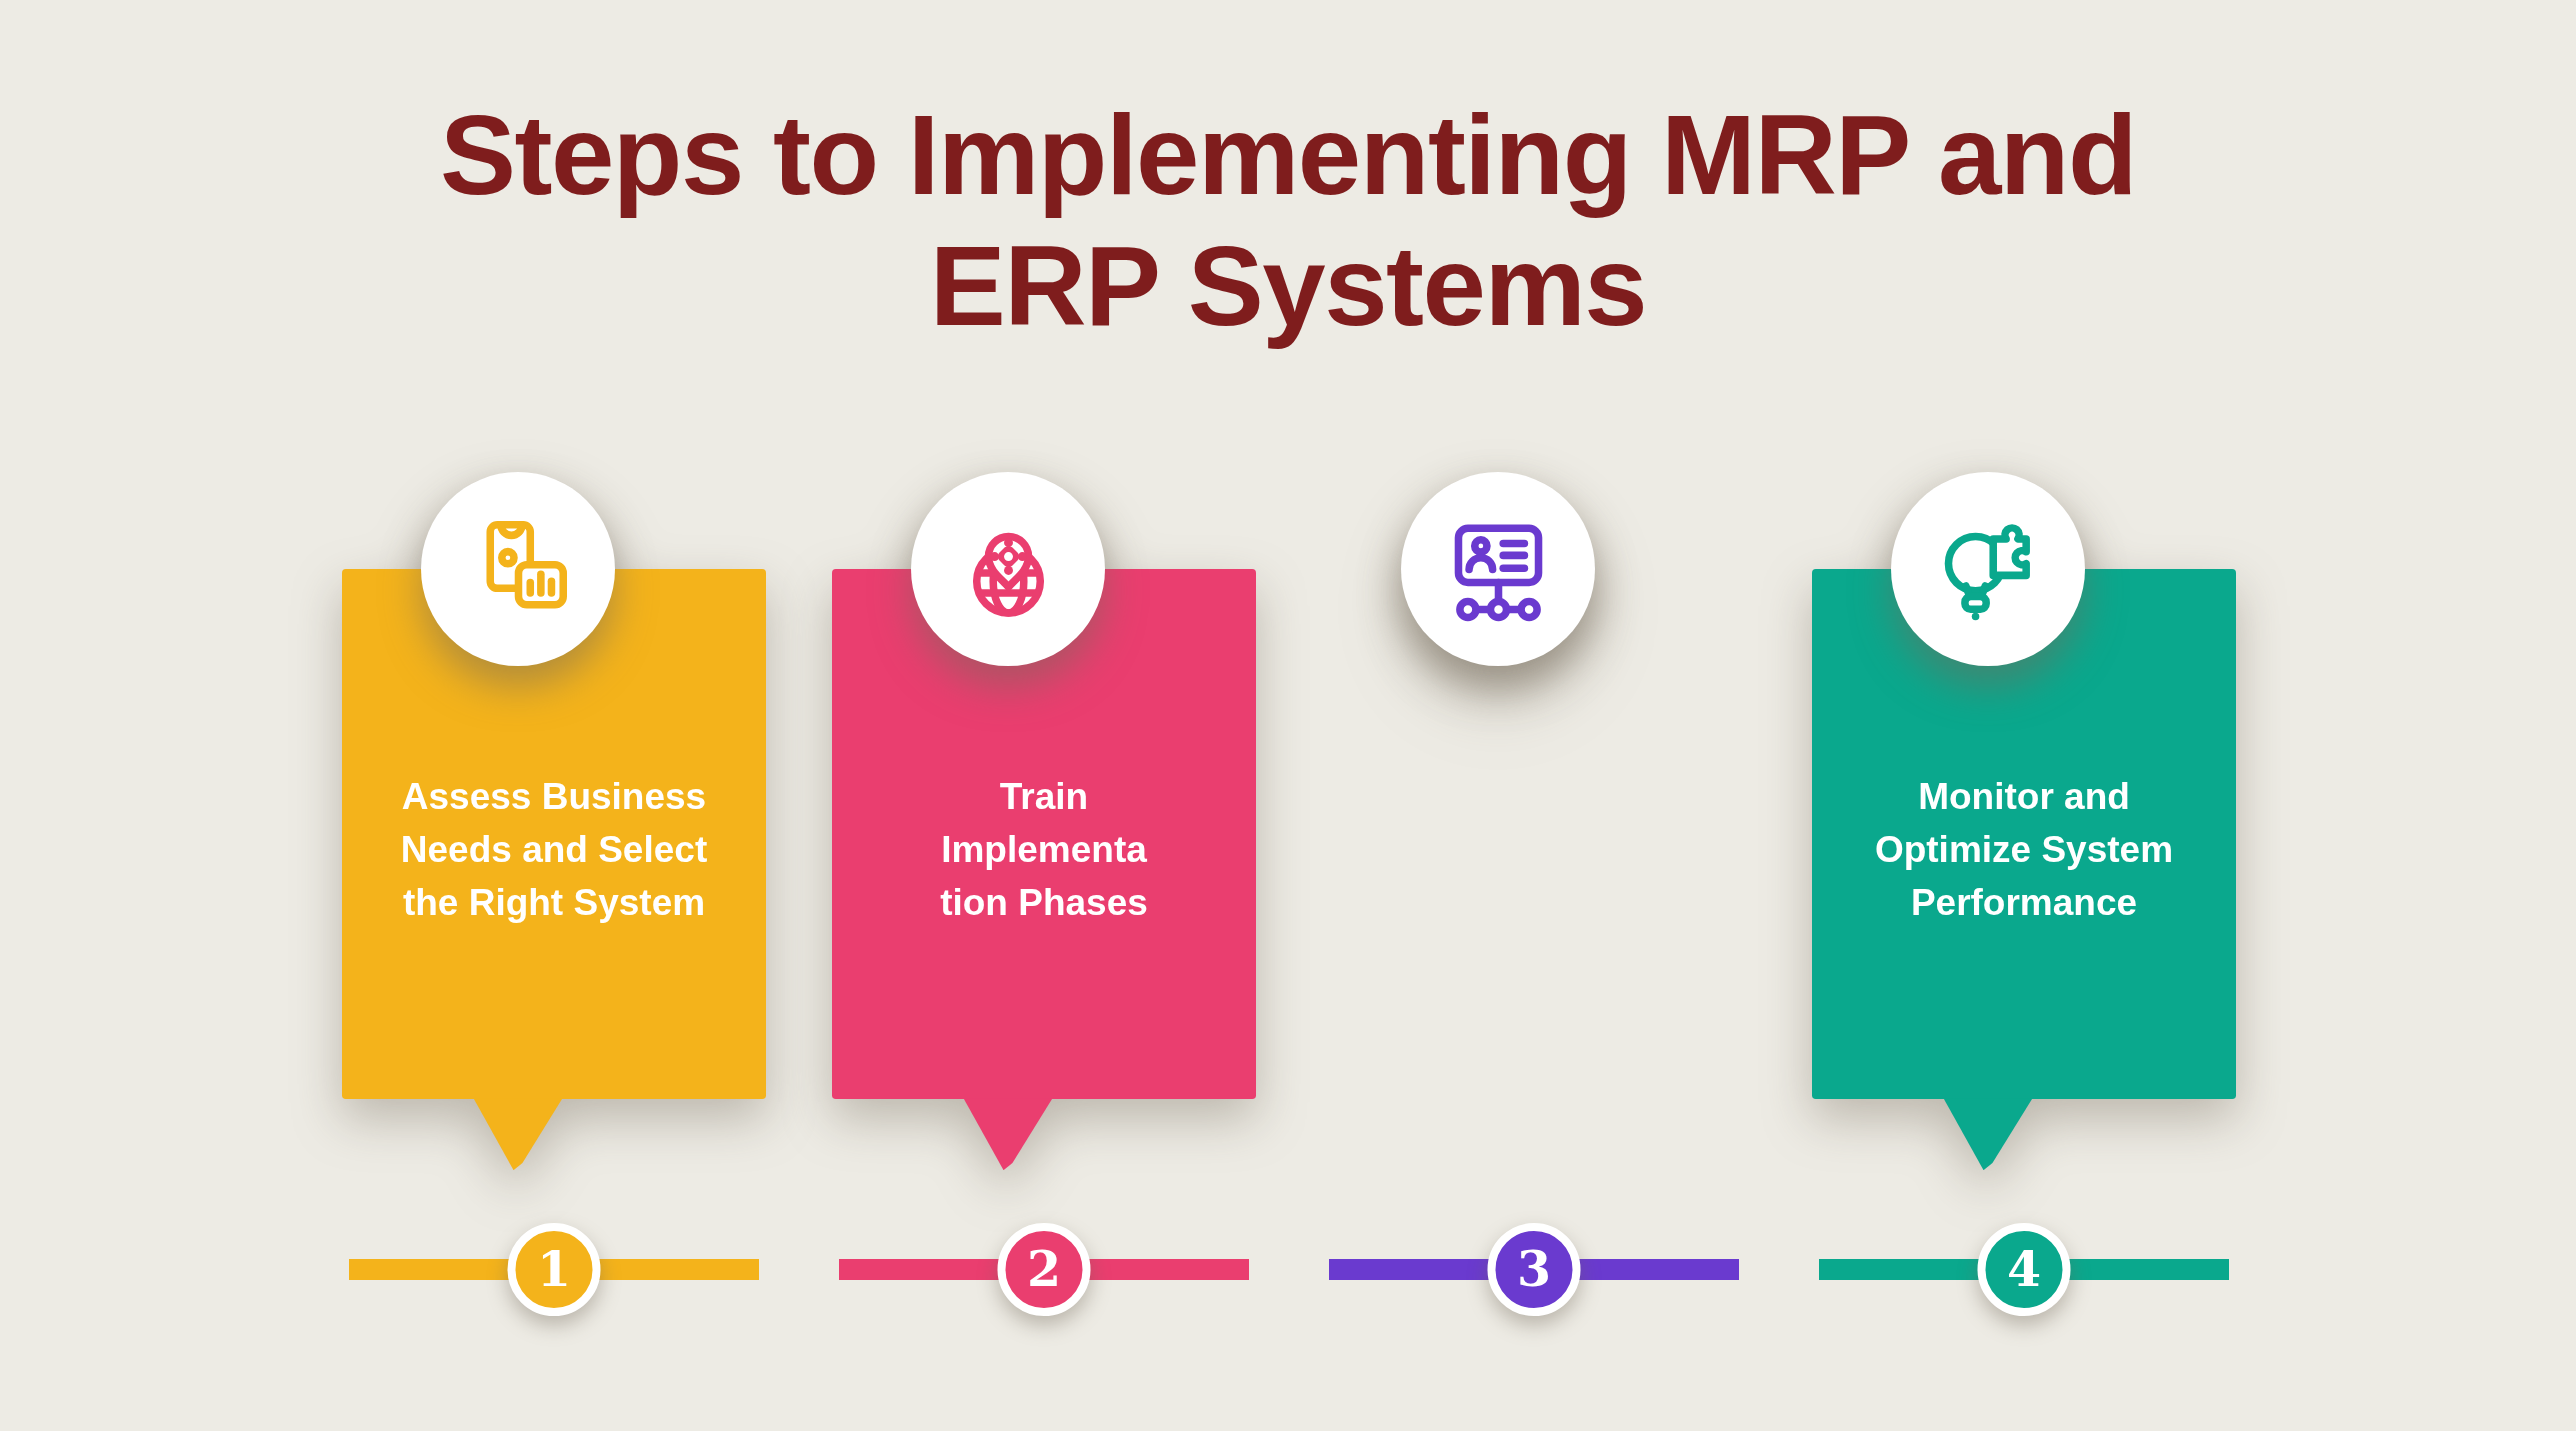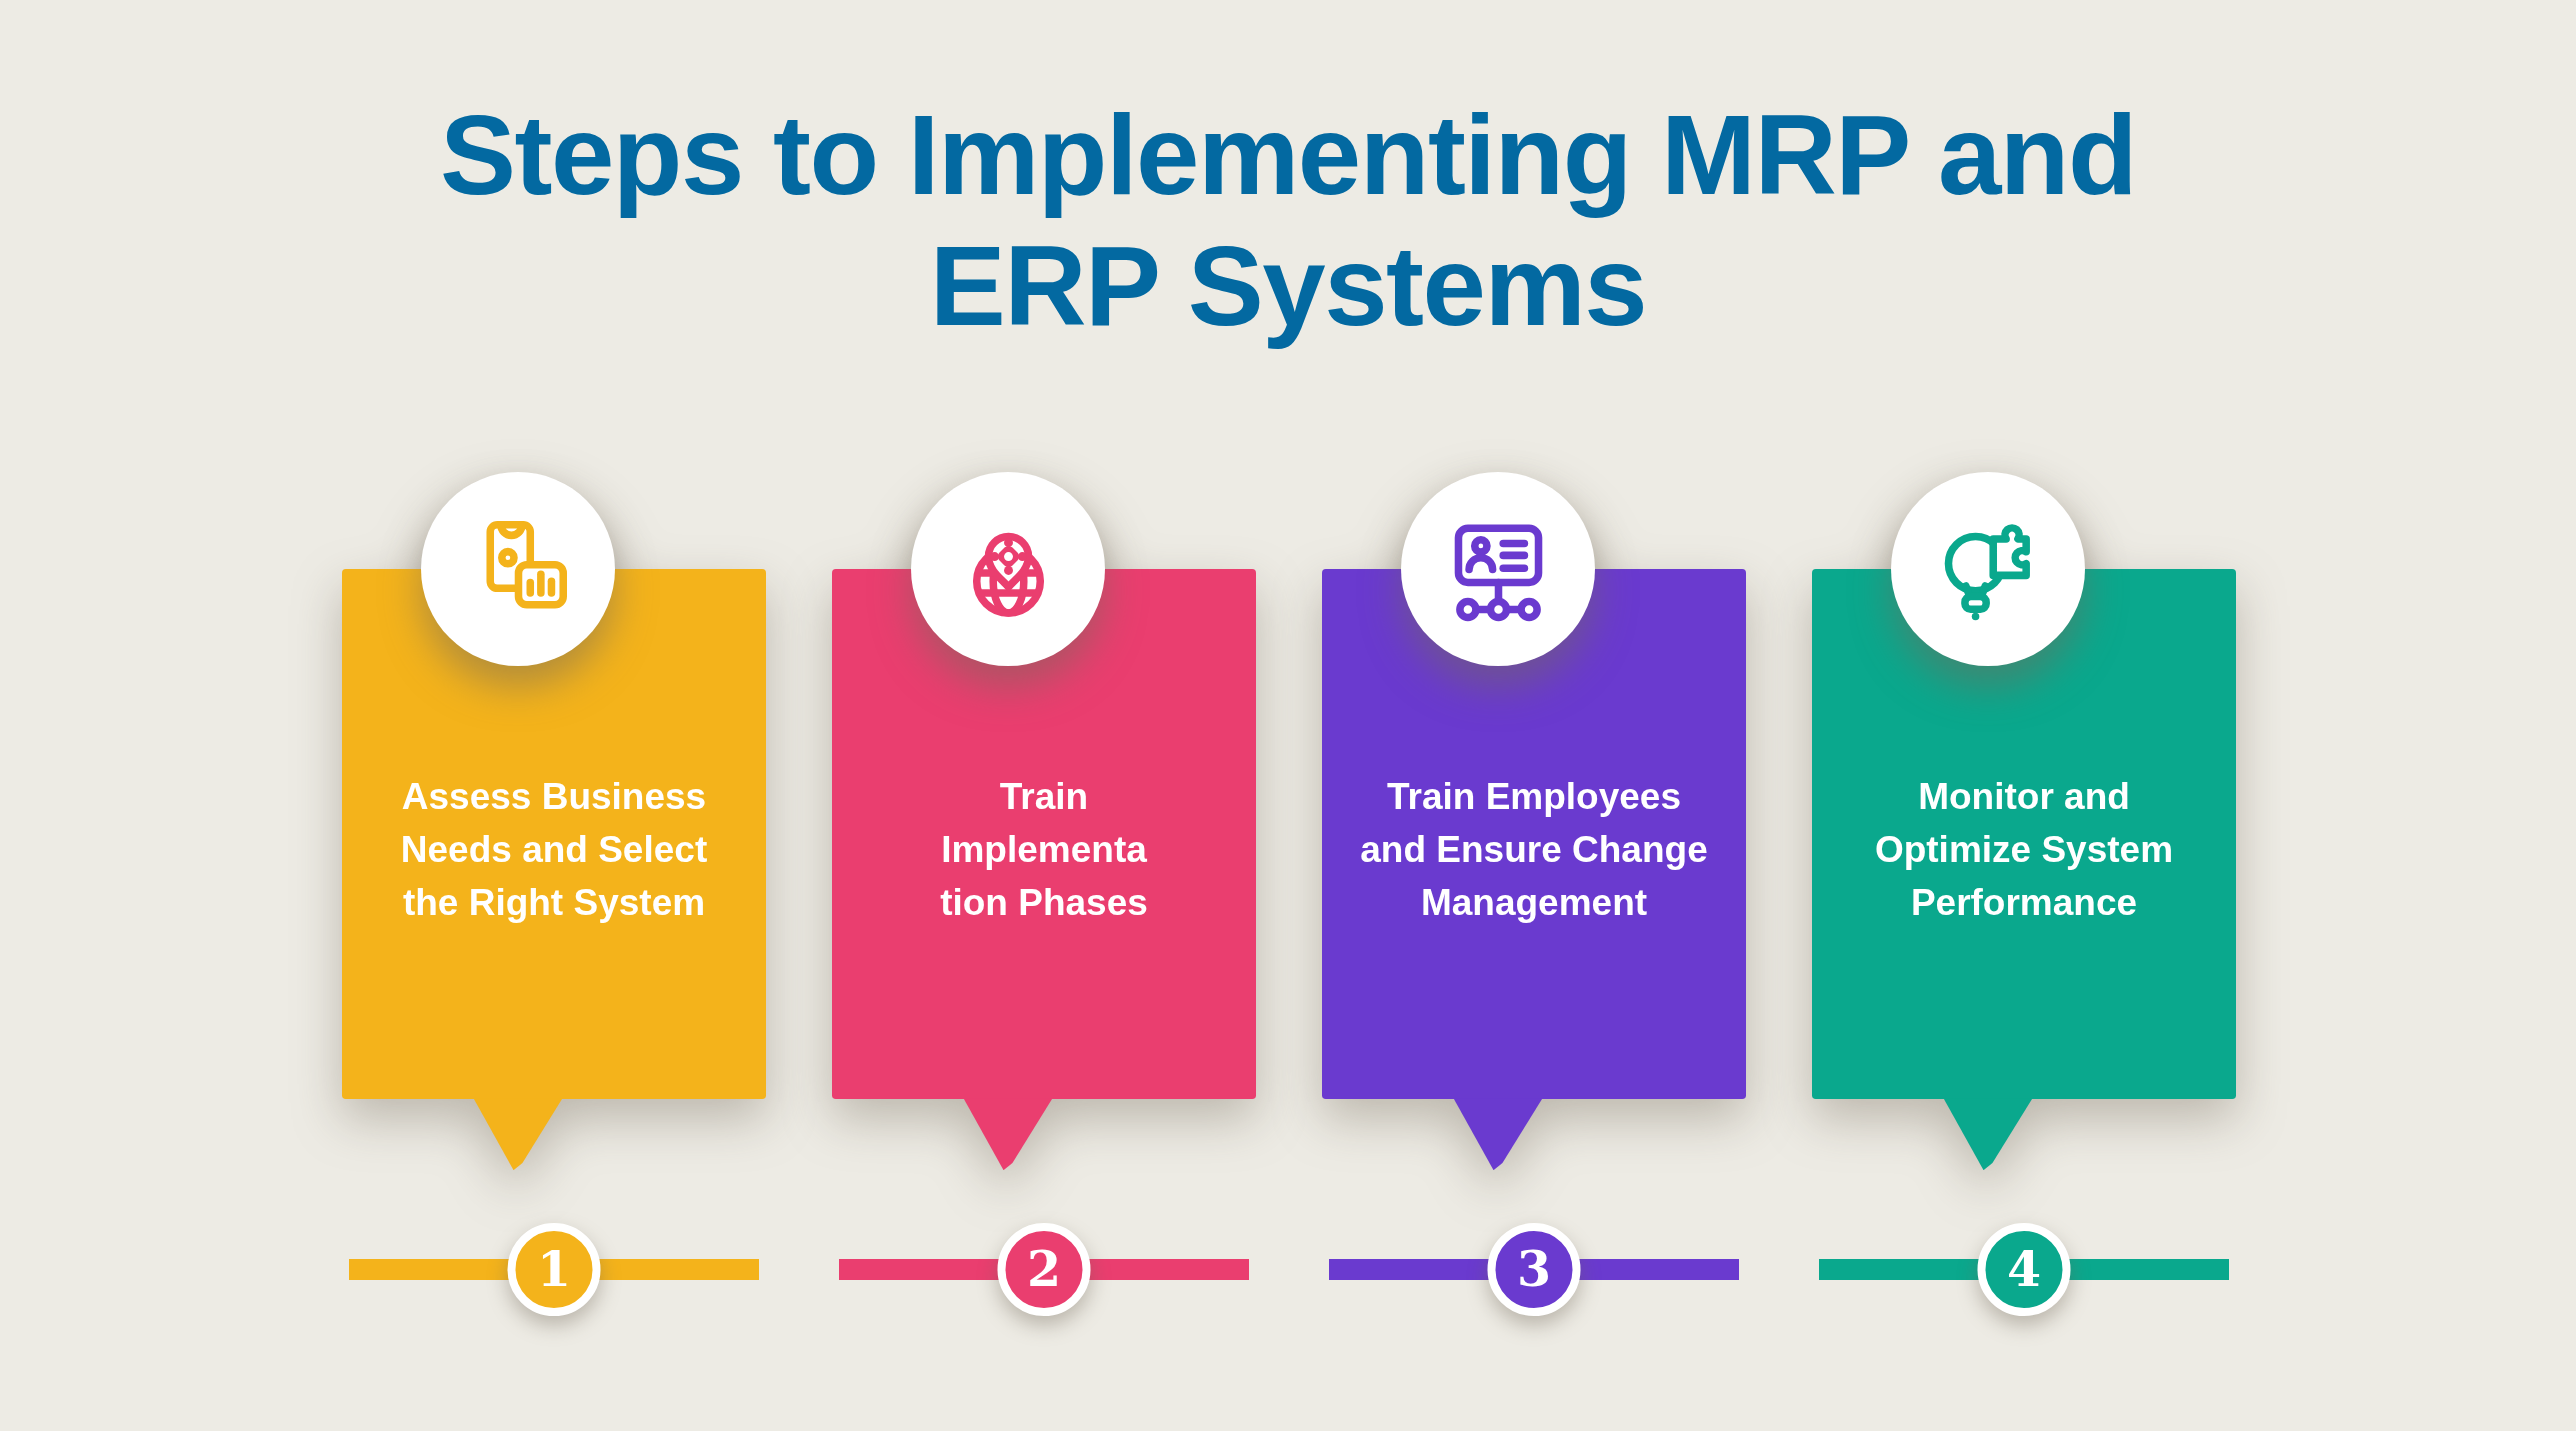--- a/index.html
+++ b/index.html
@@ -75,21 +75,21 @@
     font-family:"DejaVu Serif", serif;
     font-weight:700;font-size:49px;line-height:1;
   }
   .icon-svg{fill:none;stroke:currentColor;stroke-width:3.2;stroke-linecap:round;stroke-linejoin:round;}
 </style>
 </head>
 <body style="background: rgb(237, 235, 228);">
 
 <div class="canvas">
 
-  <h1 class="page-title" style="color: #0369a1;">Steps to Implementing MRP and
+  <h1 class="page-title" style="color: #7f1d1d;">Steps to Implementing MRP and
 ERP Systems</h1>
 
   <section class="step" style="--c: #F4B31B;">
     <div class="card-wrap">
       <div class="badge">
         <svg class="icon-svg" viewBox="0 0 48 48">
           <rect x="12" y="5" width="17" height="27" rx="3"></rect>
           <path d="M16.5 5 a4.5 4.5 0 0 0 9 0"></path>
           <circle cx="19.5" cy="19" r="2.6"></circle>
           <rect x="24" y="22" width="19" height="17" rx="3.5" fill="#FFFFFF"></rect>
@@ -157,25 +157,20 @@
           <path d="M26 13 h9"></path>
           <path d="M26 18 h9"></path>
           <path d="M26 23.5 h9"></path>
           <path d="M24 29.5 v7.5"></path>
           <path d="M11 41 h26"></path>
           <circle cx="11" cy="41" r="3.4" fill="#FFFFFF"></circle>
           <circle cx="24" cy="41" r="3.4" fill="#FFFFFF"></circle>
           <circle cx="37" cy="41" r="3.4" fill="#FFFFFF"></circle>
         </svg>
       </div>
-      <div class="card">
-        <div class="card-title">Train Employees
-and Ensure Change
-Management</div>
-      </div>
       <div class="tail"></div>
     </div>
     <div class="timeline">
       <div class="bar"></div>
       <div class="num-badge">
         <span>3</span>
       </div>
     </div>
   </section>
 

